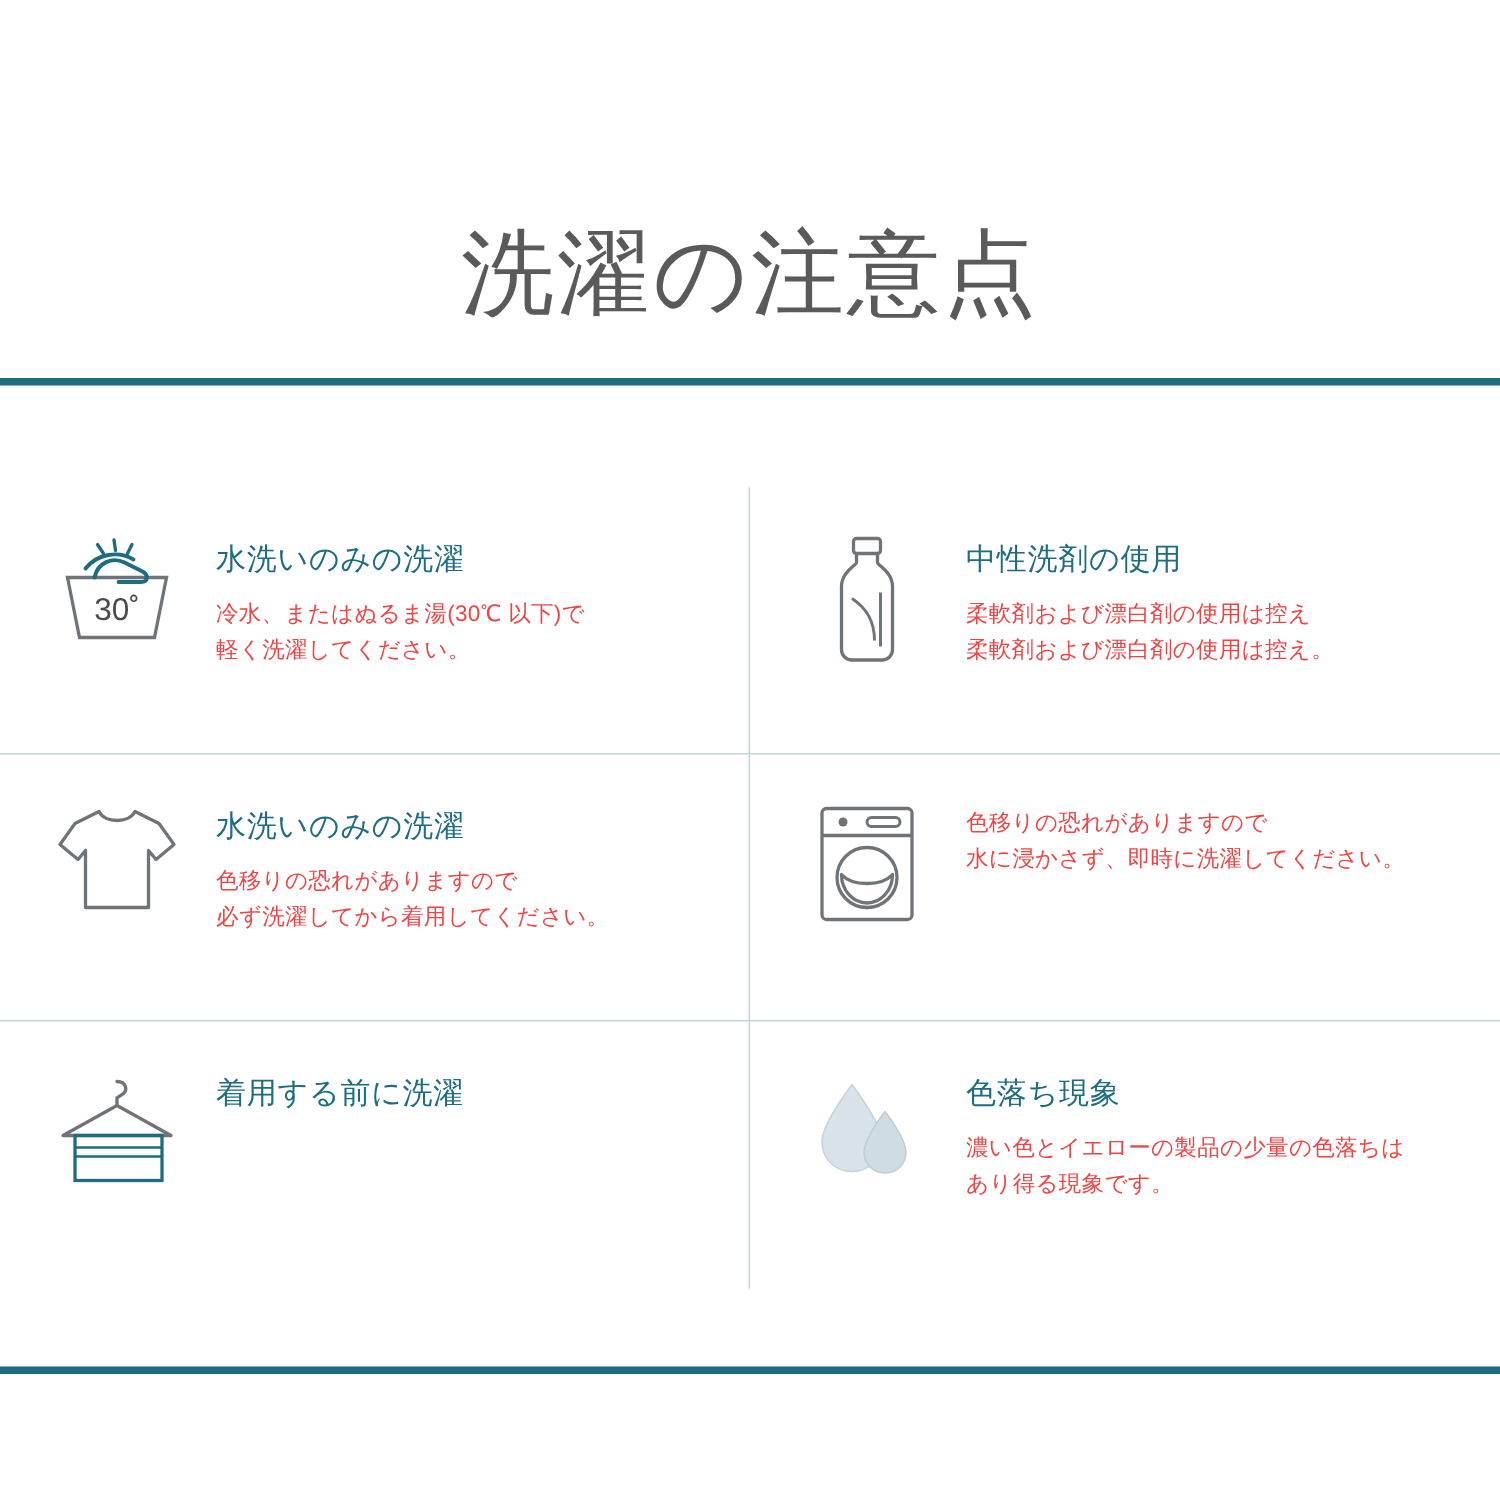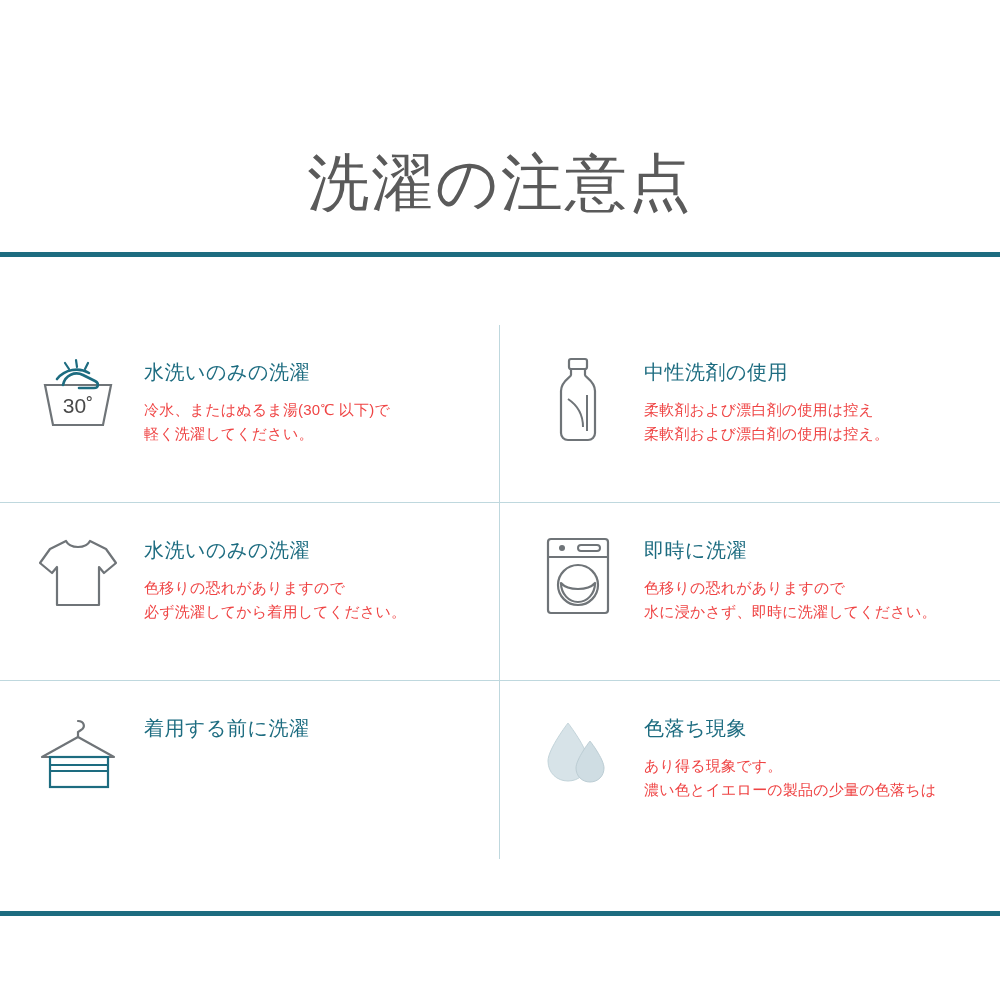--- a/index.html
+++ b/index.html
@@ -176,21 +176,20 @@
         <svg width="80" height="86" viewBox="0 0 80 86">
           <rect x="10" y="6" width="60" height="74" rx="3" fill="none" stroke="#6f7478" stroke-width="2.2"></rect>
           <line x1="10" y1="24" x2="70" y2="24" stroke="#6f7478" stroke-width="2.2"></line>
           <circle cx="24" cy="15" r="3" fill="#6f7478"></circle>
           <rect x="40" y="12" width="22" height="6" rx="3" fill="none" stroke="#6f7478" stroke-width="2"></rect>
           <circle cx="40" cy="52" r="20" fill="none" stroke="#6f7478" stroke-width="2.2"></circle>
           <path d="M23 50 C30 58, 50 58, 57 50 C57 61, 49 69, 40 69 C31 69, 23 61, 23 50 Z" fill="none" stroke="#6f7478" stroke-width="2.2" stroke-linejoin="round"></path>
         </svg>
       </div>
       <div class="texts">
-        <p class="cell-title">即時に洗濯</p>
         <div class="cell-desc">
           <div>色移りの恐れがありますので</div>
           <div>水に浸かさず、即時に洗濯してください。</div>
         </div>
       </div>
     </div>
 
     <div class="cell b-right">
       <div class="icon-wrap">
         <svg width="96" height="86" viewBox="0 0 96 86">
@@ -209,22 +208,22 @@
     <div class="cell">
       <div class="icon-wrap">
         <svg width="80" height="80" viewBox="0 0 80 80">
           <path d="M30 12 C30 12, 10 38, 10 50 C10 62, 19 70, 30 70 C41 70, 50 62, 50 50 C50 38, 30 12, 30 12 Z" fill="#d7e3e8" stroke="#c3d4da" stroke-width="1"></path>
           <path d="M52 30 C52 30, 38 48, 38 57 C38 65, 44 71, 52 71 C60 71, 66 65, 66 57 C66 48, 52 30, 52 30 Z" fill="#cfdde3" stroke="#bccdd4" stroke-width="1"></path>
         </svg>
       </div>
       <div class="texts">
         <p class="cell-title">色落ち現象</p>
         <div class="cell-desc">
+          <div>濃い色とイエローの製品の少量の色落ちは</div>
           <div>あり得る現象です。</div>
-          <div>濃い色とイエローの製品の少量の色落ちは</div>
         </div>
       </div>
     </div>
 
   </div>
 
   <div class="rule-bottom"></div>
 </div>
 
 </body></html>

